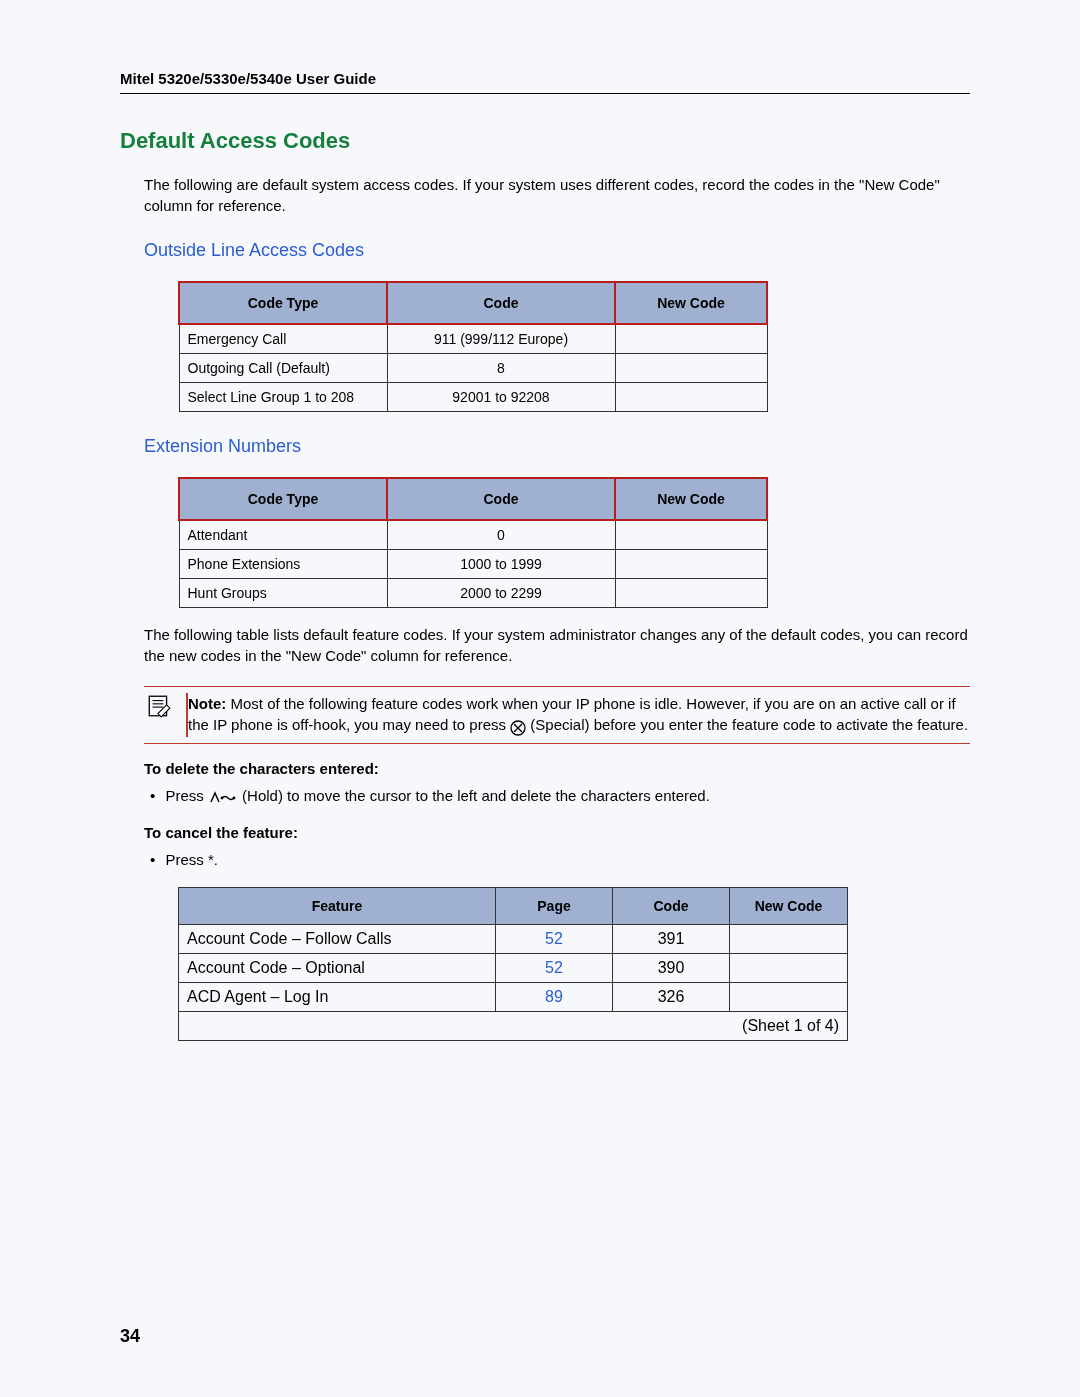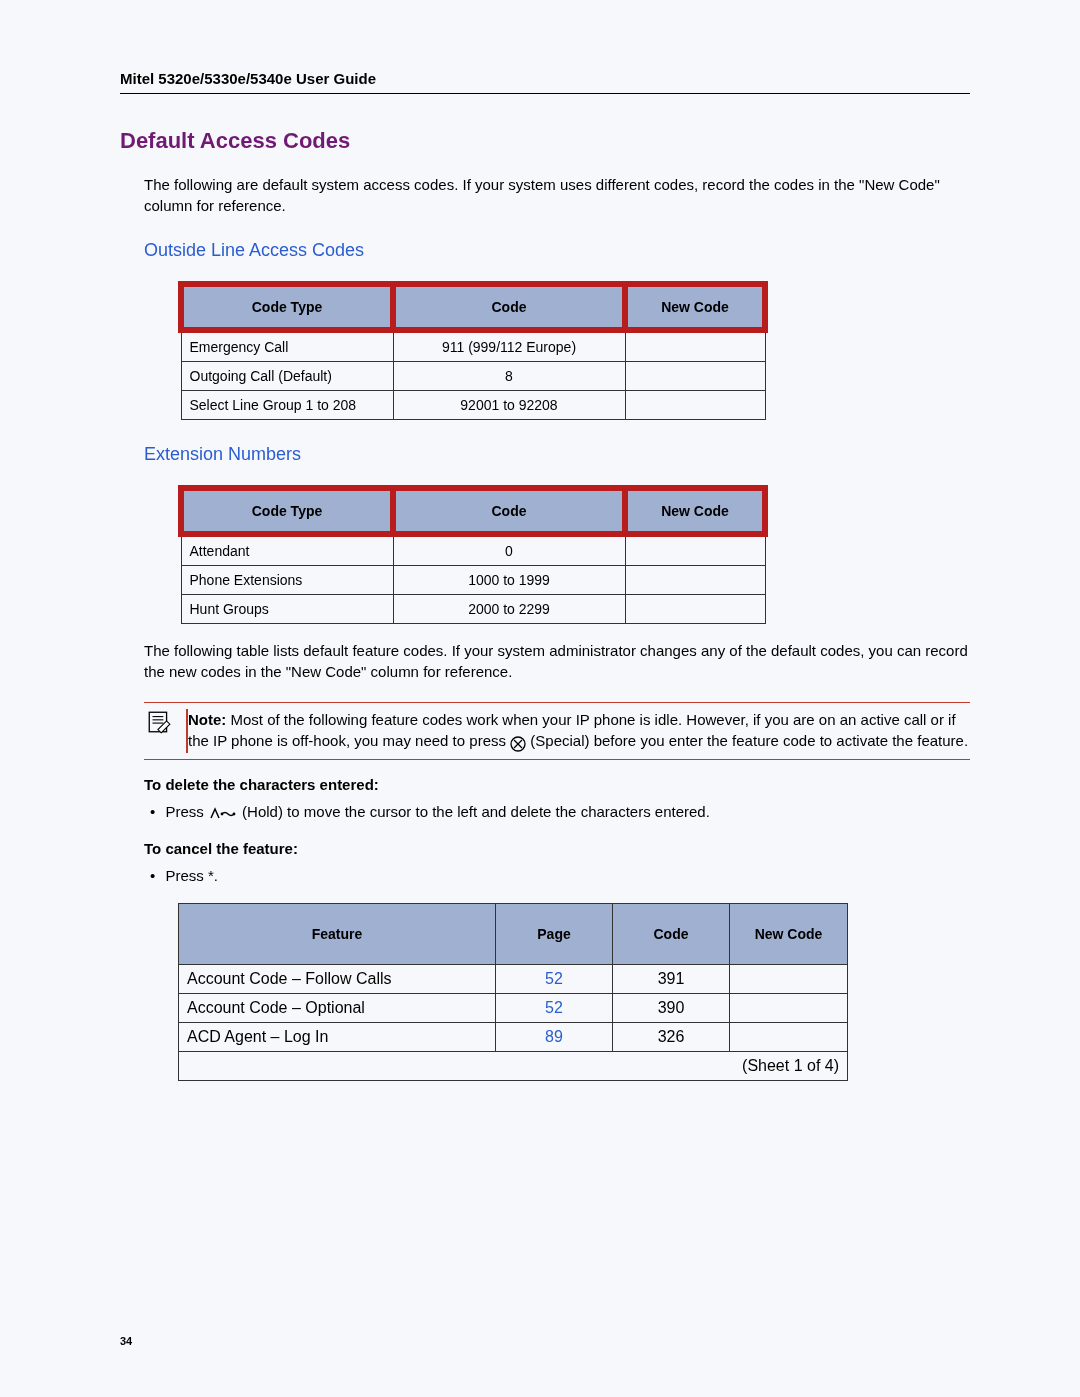--- a/index.html
+++ b/index.html
@@ -19,21 +19,21 @@
     position: relative;
   }
   .running-header {
     font-weight: bold;
     font-size: 15px;
     padding-bottom: 6px;
     border-bottom: 1px solid #000;
     margin-bottom: 34px;
   }
   h2.section {
-    color: #701a75;
+    color: #15803d;
     font-size: 22px;
     font-weight: bold;
     margin: 0 0 20px 0;
   }
   h3.subsection {
     color: #2a5dd0;
     font-size: 18px;
     font-weight: normal;
     margin: 24px 0 20px 0;
   }
@@ -49,21 +49,21 @@
     width: 590px;
     margin-left: 34px;
     margin-bottom: 16px;
   }
   table.codes th {
     background: #9fb0d1;
     font-weight: bold;
     font-size: 14px;
     text-align: center;
     padding: 12px 8px;
-    border: 6px solid #b91c1c;
+    border: 2px solid #b91c1c;
   }
   table.codes td {
     border: 1px solid #333;
     padding: 5px 8px;
     font-size: 14px;
     text-align: left;
     height: 18px;
   }
   table.codes td.center {
     text-align: center;
@@ -72,21 +72,21 @@
     border-collapse: collapse;
     width: 670px;
     margin-left: 34px;
     margin-bottom: 2px;
   }
   table.features th {
     background: #9fb0d1;
     font-weight: bold;
     font-size: 14px;
     text-align: center;
-    padding: 22px 8px;
+    padding: 10px 8px;
     border: 1px solid #333;
   }
   table.features td {
     border: 1px solid #333;
     padding: 5px 8px;
     font-size: 16px;
     height: 18px;
   }
   table.features td.center {
     text-align: center;
@@ -139,21 +139,21 @@
     margin-right: 6px;
   }
   ul.bullet li {
     line-height: 1.5;
   }
   .page-number {
     position: absolute;
     bottom: 50px;
     left: 120px;
     font-weight: bold;
-    font-size: 11px;
+    font-size: 18px;
     text-align: center;
   }
 </style>
 </head>
 <body>
 
 <div class="page">
   <div class="running-header">Mitel 5320e/5330e/5340e User Guide</div>
 
   <h2 class="section">Default Access Codes</h2>

